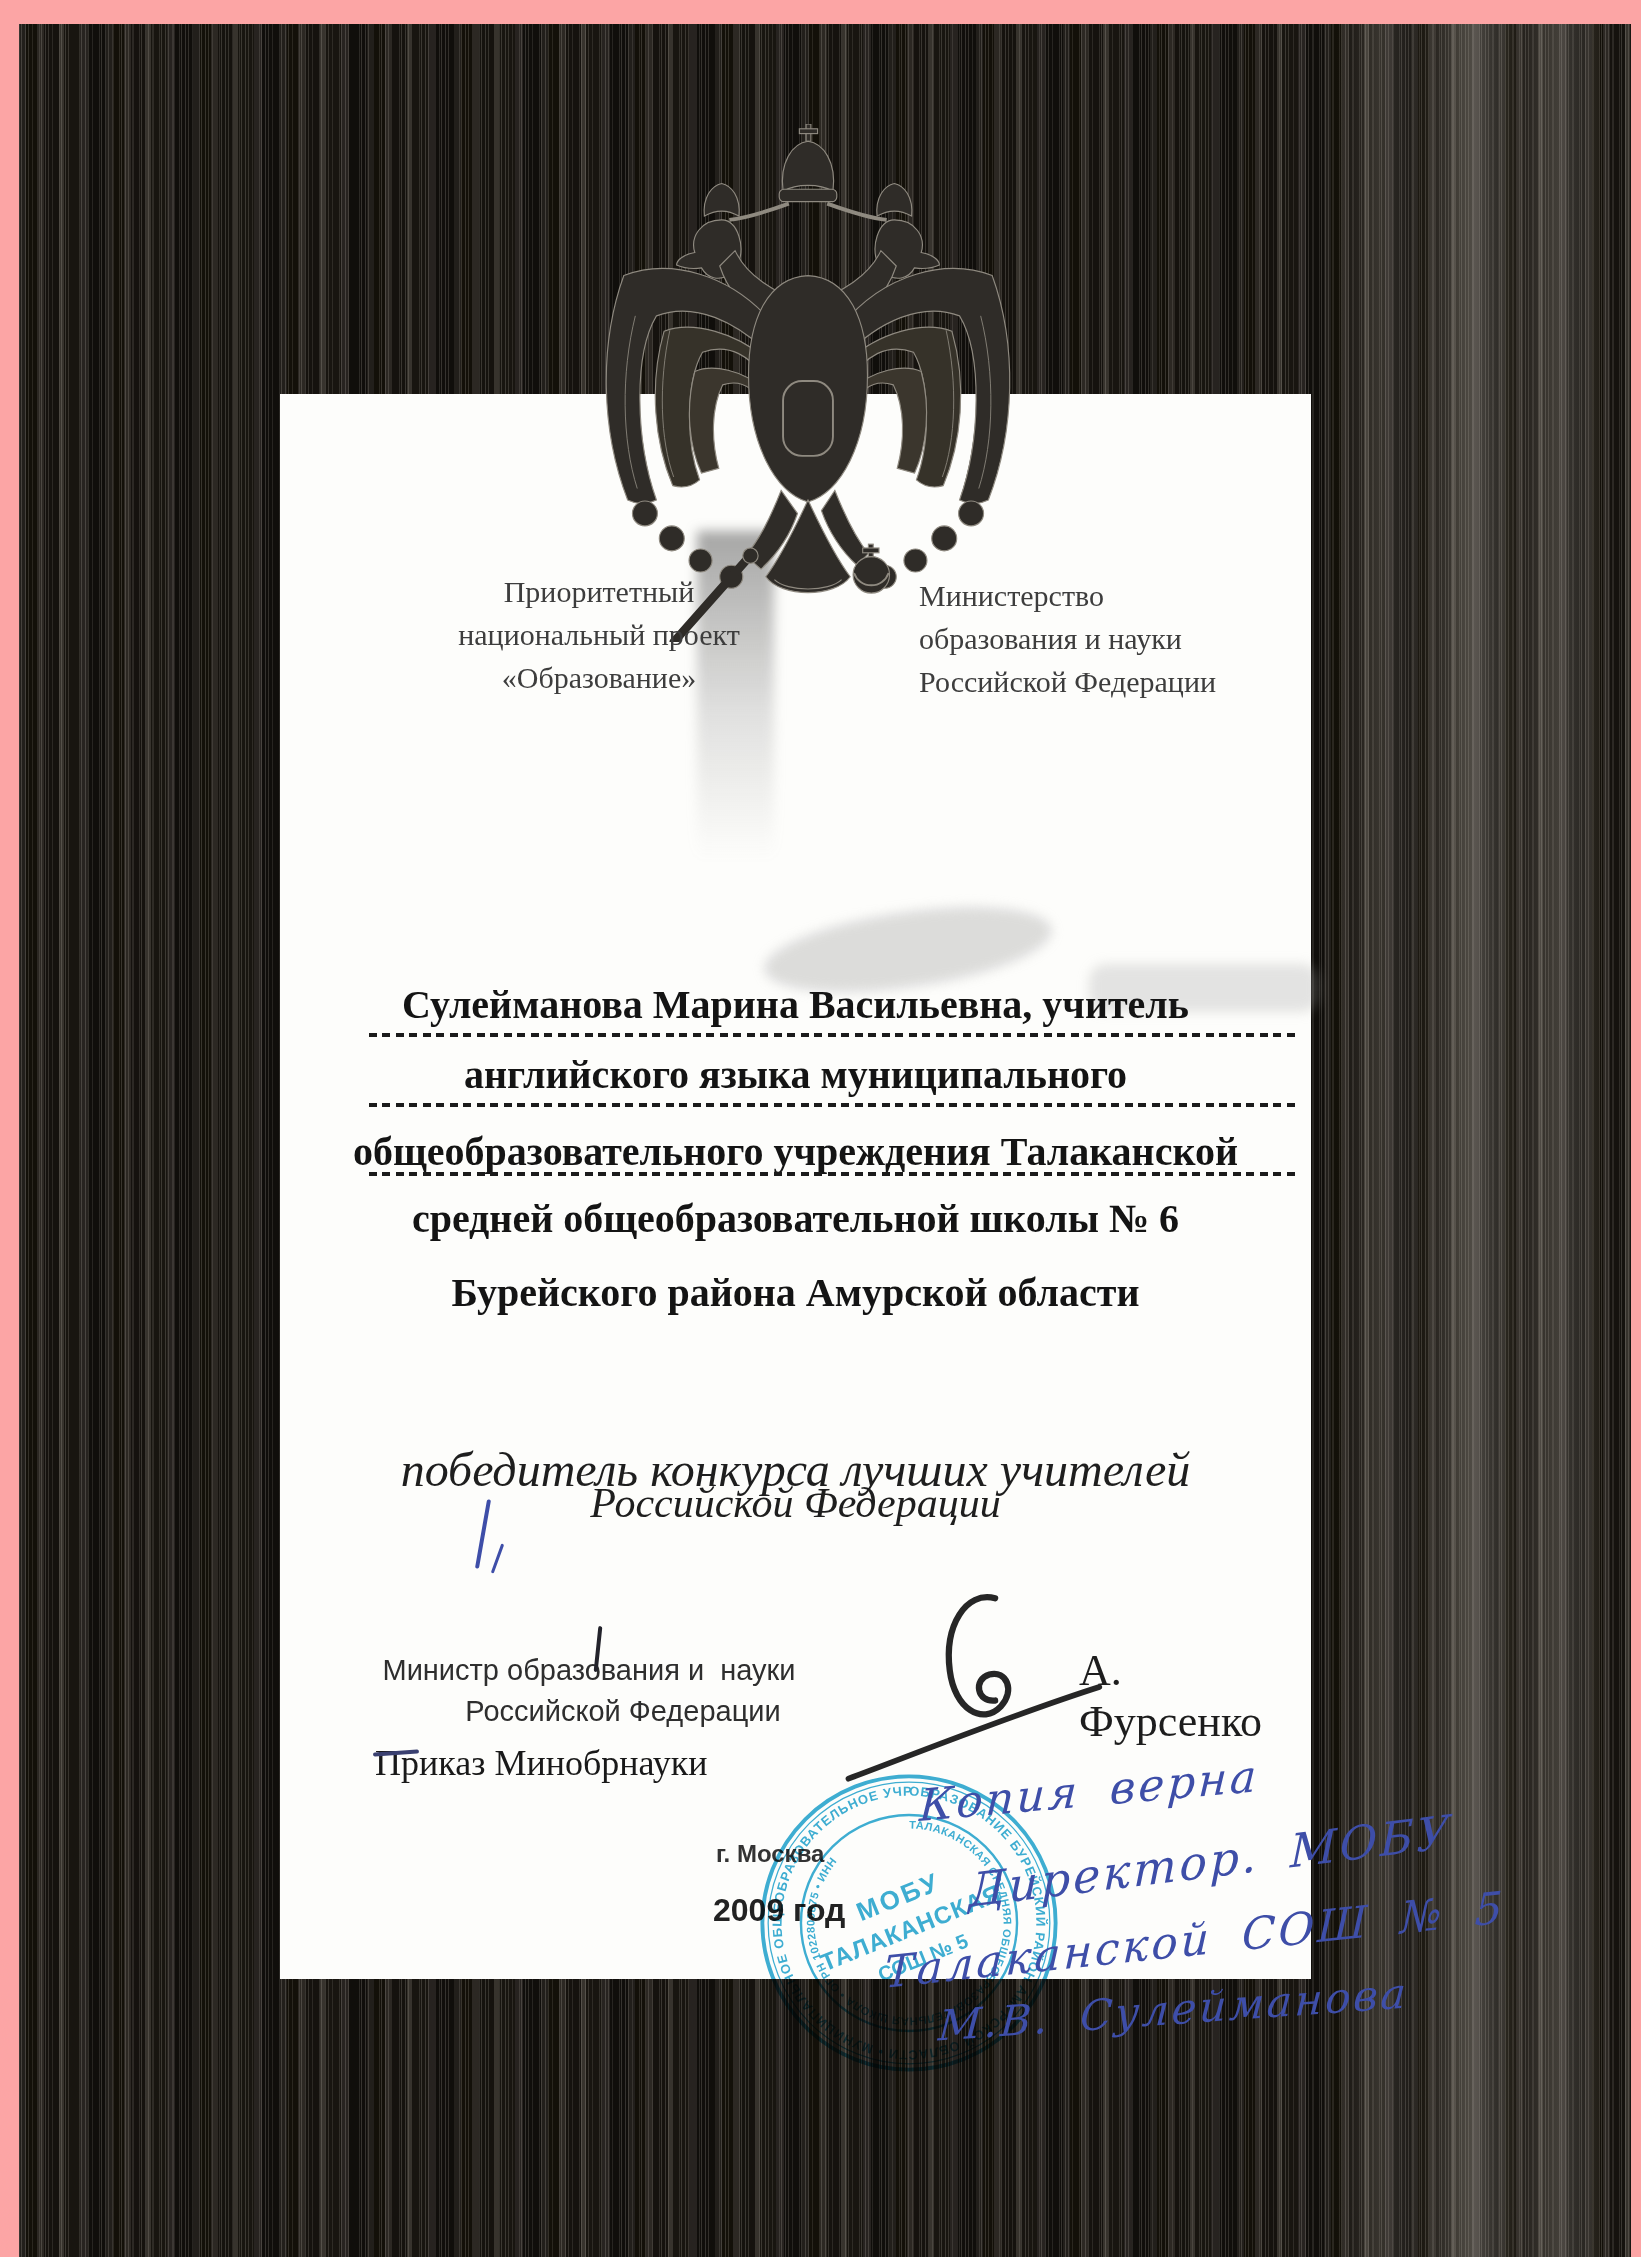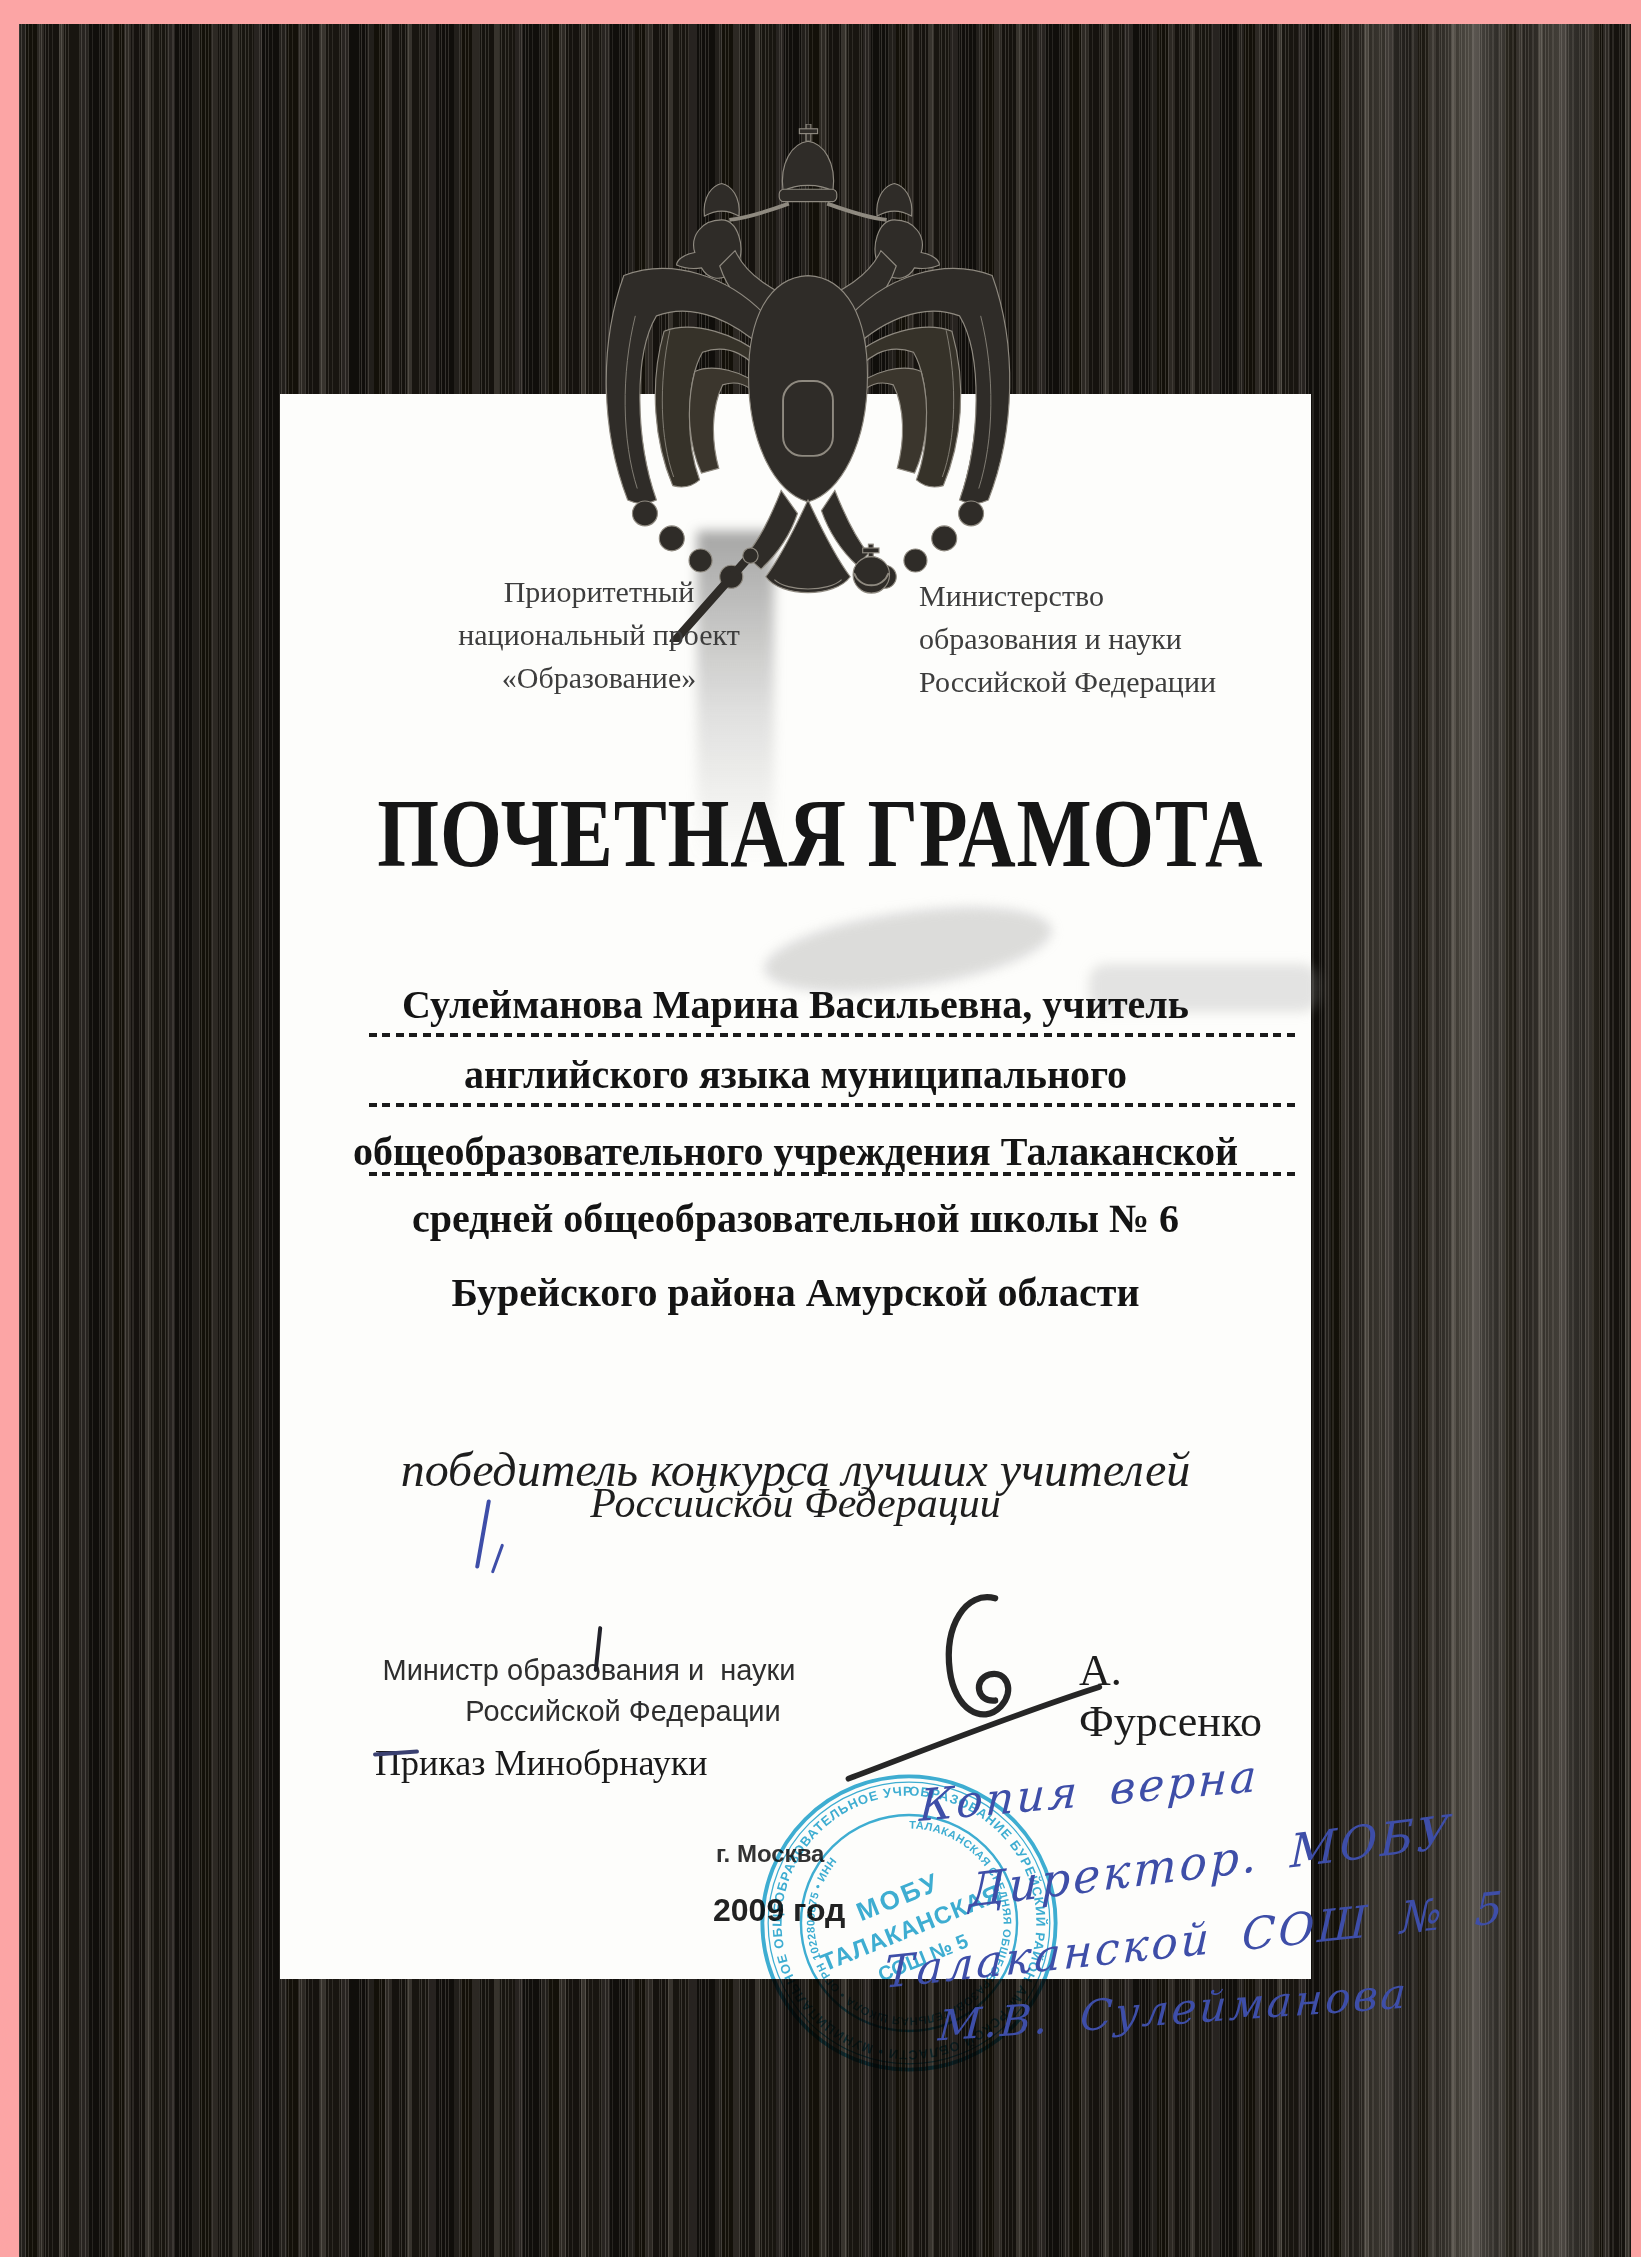--- a/index.html
+++ b/index.html
@@ -142,23 +142,20 @@
       <div>Приоритетный</div>
       <div>национальный проект</div>
       <div>«Образование»</div>
     </div>
     <div class="abs hdr" style="left:639px;top:180px;width:328px;text-align:left;">
       <div>Министерство</div>
       <div>образования и науки</div>
       <div>Российской Федерации</div>
     </div>
 
-    <div class="abs ctr title-line" style="top:384px;">
-      <span class="title-squeeze">ПОЧЕТНАЯ ГРАМОТА</span>
-    </div>
 
     <div class="abs ctr rec" style="top:587px;">Сулейманова Марина Васильевна, учитель</div>
     <div class="dash" style="top:639px;"></div>
     <div class="abs ctr rec" style="top:657px;">английского языка муниципального</div>
     <div class="dash" style="top:709px;"></div>
     <div class="abs ctr rec" style="top:734px;">общеобразовательного учреждения Талаканской</div>
     <div class="dash" style="top:778px;"></div>
     <div class="abs ctr rec" style="top:801px;">средней общеобразовательной школы № 6</div>
     <div class="abs ctr rec" style="top:875px;">Бурейского района Амурской области</div>
 

